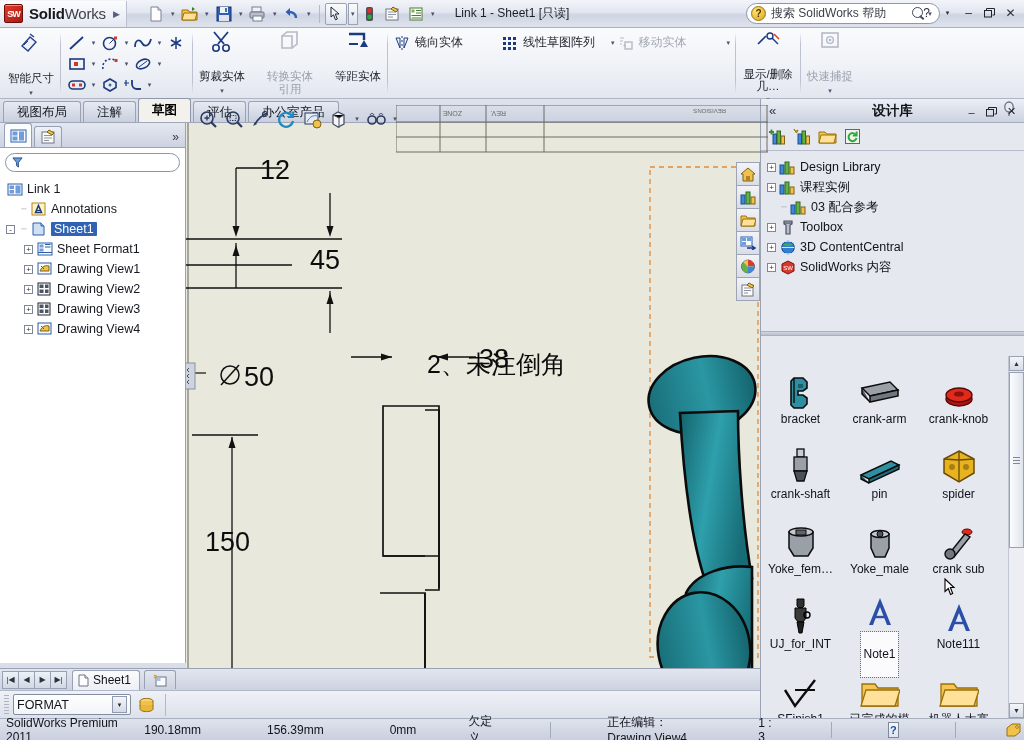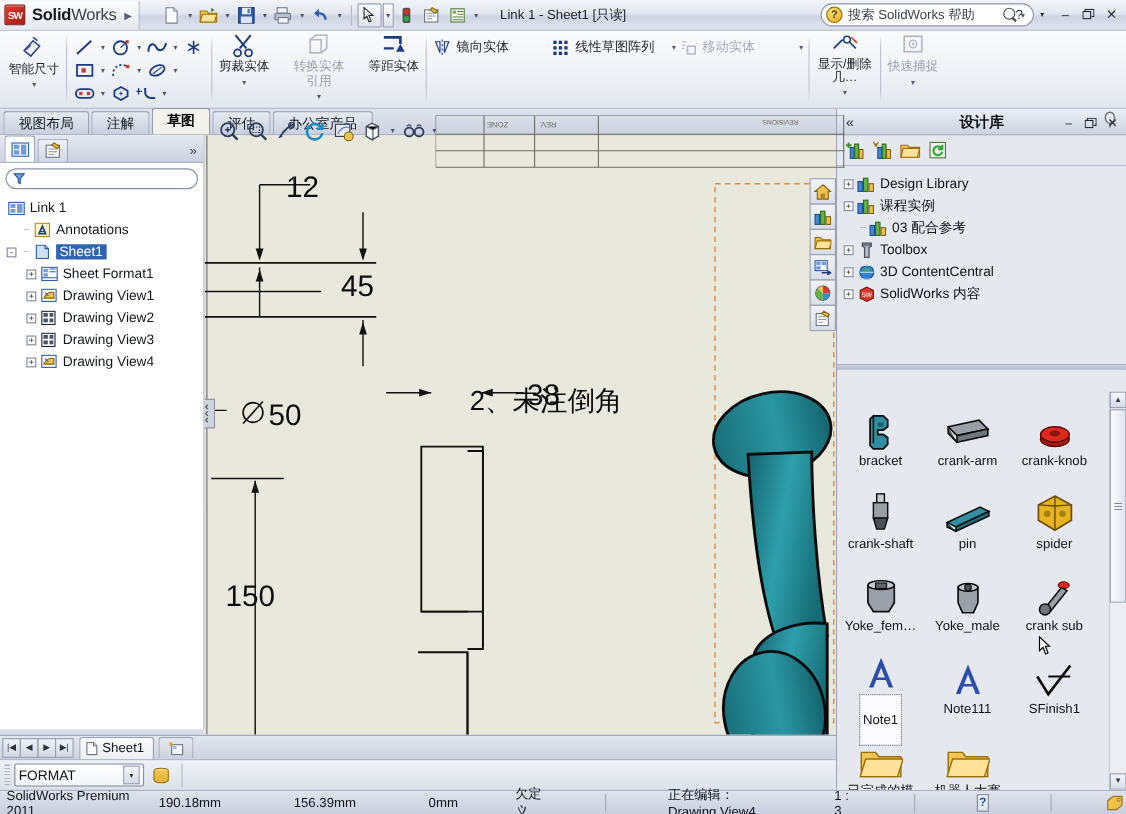--- a/index.html
+++ b/index.html
@@ -91,21 +91,21 @@
     background: linear-gradient(#fafbfd 0%, #eef1f6 60%, #e2e6ee 100%);
     border-bottom: 1px solid #b0b6c6;
     display: flex; align-items: flex-start; padding-left: 2px;
   }
   .rgroup { display: flex; align-items: flex-start; height: 71px; padding: 2px 5px 0 5px; }
   .rsep { width: 1px; height: 62px; margin-top: 4px; background: linear-gradient(transparent,#bcc2d1 20%,#bcc2d1 80%,transparent); }
   .bigbtn {
     width: 48px; display: flex; flex-direction: column; align-items: center;
     text-align: center; color: #1d2129; font-size: 11.5px; line-height: 13px;
   }
-  .bigbtn .lbl { margin-top: 1px; }
+  .bigbtn .lbl { margin-top: 16px; }
   .bigbtn .dd { font-size: 7px; color: #4d5470; margin-top: 1px; }
   .bigbtn.dim { color: #9aa0ae; }
   .sketchgrid { display: flex; flex-direction: column; gap: 2px; padding-top: 3px; }
   .sketchrow { display: flex; align-items: center; gap: 1px; }
   .sicon { width: 22px; height: 19px; display: flex; align-items: center; justify-content: center; }
   .scaret { font-size: 7px; color: #4d5470; width: 9px; text-align: center; }
   .listcol { display: flex; flex-direction: row; gap: 2px; padding-top: 4px; }
   .listrow { display: flex; align-items: center; gap: 4px; font-size: 12px; color: #1d2129; }
   .listrow.dim { color: #a3a8b6; }
   .listrow .li { width: 18px; height: 17px; display: flex; align-items: center; justify-content: center; }
@@ -1247,20 +1247,31 @@
           <div class="gi">
             <svg width="36" height="34" viewBox="0 0 36 34">
                 <ellipse cx="26" cy="6" rx="5" ry="3" fill="#e02a1c" stroke="#5a0703"></ellipse>
                 <path d="M8 28l16-20 5 3-16 20z" fill="#9aa0a8" stroke="#0c0c0c" stroke-width="1.4"></path>
                 <circle cx="9" cy="28" r="5" fill="#70777f" stroke="#0c0c0c" stroke-width="1.4"></circle>
               </svg>
           </div>
           <div class="gl">crank sub</div>
         </div>
 
+        <div class="gitem">
+          <div class="gi">
+            <svg width="28" height="38" viewBox="0 0 28 38">
+                <path d="M10 2h7v7l-2 2h-3l-2-2z" fill="#2f2f2f" stroke="#000"></path>
+                <path d="M8 11h11v10l-3 4h-5l-3-4z" fill="#3a3a3a" stroke="#000"></path>
+                <path d="M10 25h7l-2 11h-3z" fill="#1f1f1f" stroke="#000"></path>
+                <circle cx="20" cy="18" r="3" fill="none" stroke="#000" stroke-width="1.4"></circle>
+              </svg>
+          </div>
+          <div class="gl">UJ_for_INT</div>
+        </div>
 
         <div class="gitem">
           <div class="gi">
             <svg width="34" height="34" viewBox="0 0 34 34">
                 <path d="M17 3L6 30h4l7-18 7 18h4z" fill="#2b4fa8"></path>
                 <path d="M11.5 22h11" stroke="#2b4fa8" stroke-width="2.4"></path>
               </svg>
           </div>
           <div class="gl sel">Note1</div>
         </div>

